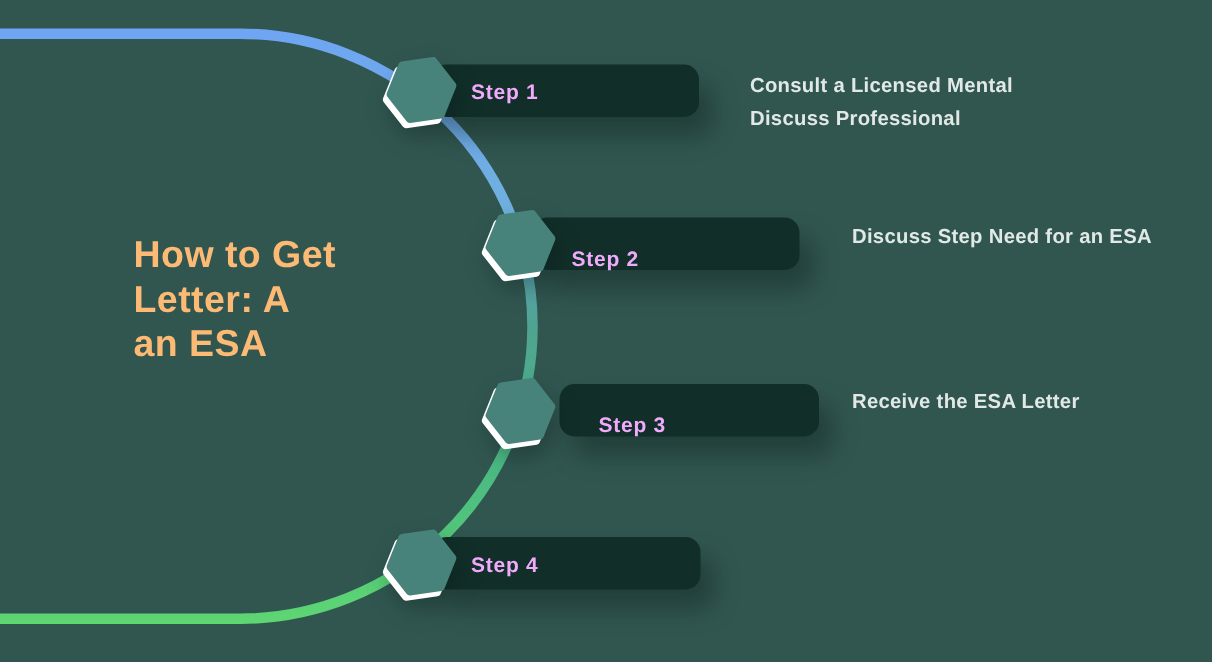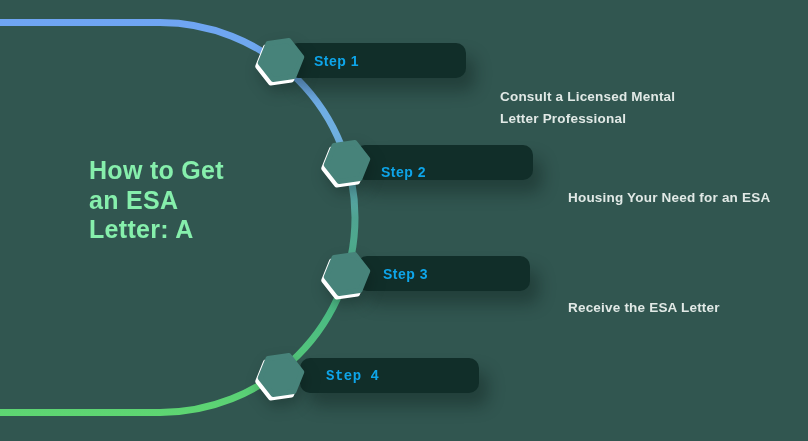--- a/index.html
+++ b/index.html
@@ -23,70 +23,69 @@
     position: absolute;
     left: 0;
     top: 0;
     z-index: 1;
   }
   .title {
     position: absolute;
     left: 89px;
     top: 156px;
     width: 220px;
-    color: #86efac;
+    color: #fdba74;
     font-size: 25px;
     line-height: 29.5px;
     font-weight: 700;
     letter-spacing: 0.3px;
     z-index: 2;
   }
   .pill {
     position: absolute;
     height: 35px;
     background: #112E29;
     border-radius: 10px;
     box-shadow: 9px 13px 16px rgba(8, 22, 19, 0.35);
     display: flex;
     align-items: center;
     padding-left: 26px;
     box-sizing: border-box;
     z-index: 2;
   }
   .pill span {
-    color: #0ea5e9;
+    color: #f0abfc;
     font-size: 14px;
     font-weight: 700;
     letter-spacing: 0.5px;
   }
   .pill1 { left: 288px; top: 43px;  width: 178px; }
   .pill2 { left: 355px; top: 145px; width: 178px; align-items: flex-end; }
-  .pill3 { left: 357px; top: 256px; width: 173px; }
-  .pill4 { left: 300px; top: 358px; width: 179px; font-family: Liberation Mono, monospace; }
+  .pill3 { left: 373px; top: 256px; width: 173px; align-items: flex-end; }
+  .pill4 { left: 288px; top: 358px; width: 179px; }
   .hex {
     position: absolute;
     width: 60px;
     height: 60px;
     z-index: 3;
     filter: drop-shadow(3px 7px 7px rgba(8, 22, 19, 0.30));
   }
   .hex1 { left: 251px; top: 30px; }
   .hex2 { left: 317px; top: 132px; }
   .hex3 { left: 317px; top: 244px; }
   .hex4 { left: 251px; top: 345px; }
   .desc {
     position: absolute;
     color: #E1E9E6;
     font-size: 13.5px;
     line-height: 22px;
     font-weight: 700;
     letter-spacing: 0.2px;
     white-space: nowrap;
     z-index: 2;
-    margin-top: 40px;
   }
   .desc1 { left: 500px; top: 46px; }
   .desc2 { left: 568px; top: 147px; }
   .desc3 { left: 568px; top: 257px; }
   .desc4 { left: 500px; top: 359px; }
 </style>
 </head>
 <body>
 
 <div class="stage">
@@ -99,45 +98,45 @@
         <stop offset="0.50" stop-color="#4FA391"></stop>
         <stop offset="0.75" stop-color="#4BBB82"></stop>
         <stop offset="1" stop-color="#5ED672"></stop>
       </linearGradient>
     </defs>
     <path d="M -5 22.5 H 160 A 195 195 0 0 1 355 217.5 A 195 195 0 0 1 160 412.5 H -5" fill="none" stroke="url(#pathGrad)" stroke-width="7"></path>
   </svg>
 
   <div class="title">
     <div>How to Get</div>
+    <div>Letter: A</div>
     <div>an ESA</div>
-    <div>Letter: A</div>
   </div>
 
   <div class="pill pill1">
     <span>Step 1</span>
   </div>
   <svg class="hex hex1" viewBox="0 0 60 60">
     <polygon points="51,30 40.5,48.2 19.5,48.2 9,30 19.5,11.8 40.5,11.8" fill="#FFFFFF" stroke="#FFFFFF" stroke-width="5" stroke-linejoin="round" transform="translate(-2.5,3.5) rotate(-8 30 30)"></polygon>
     <polygon points="51,30 40.5,48.2 19.5,48.2 9,30 19.5,11.8 40.5,11.8" fill="#47837A" stroke="#47837A" stroke-width="5" stroke-linejoin="round" transform="rotate(-8 30 30)"></polygon>
   </svg>
   <div class="desc desc1">
     <div>Consult a Licensed Mental</div>
-    <div>Letter Professional</div>
+    <div>Discuss Professional</div>
   </div>
 
   <div class="pill pill2">
     <span>Step 2</span>
   </div>
   <svg class="hex hex2" viewBox="0 0 60 60">
     <polygon points="51,30 40.5,48.2 19.5,48.2 9,30 19.5,11.8 40.5,11.8" fill="#FFFFFF" stroke="#FFFFFF" stroke-width="5" stroke-linejoin="round" transform="translate(-2.5,3.5) rotate(-8 30 30)"></polygon>
     <polygon points="51,30 40.5,48.2 19.5,48.2 9,30 19.5,11.8 40.5,11.8" fill="#47837A" stroke="#47837A" stroke-width="5" stroke-linejoin="round" transform="rotate(-8 30 30)"></polygon>
   </svg>
   <div class="desc desc2">
-    <div>Housing Your Need for an ESA</div>
+    <div>Discuss Step Need for an ESA</div>
     <div></div>
   </div>
 
   <div class="pill pill3">
     <span>Step 3</span>
   </div>
   <svg class="hex hex3" viewBox="0 0 60 60">
     <polygon points="51,30 40.5,48.2 19.5,48.2 9,30 19.5,11.8 40.5,11.8" fill="#FFFFFF" stroke="#FFFFFF" stroke-width="5" stroke-linejoin="round" transform="translate(-2.5,3.5) rotate(-8 30 30)"></polygon>
     <polygon points="51,30 40.5,48.2 19.5,48.2 9,30 19.5,11.8 40.5,11.8" fill="#47837A" stroke="#47837A" stroke-width="5" stroke-linejoin="round" transform="rotate(-8 30 30)"></polygon>
   </svg>

